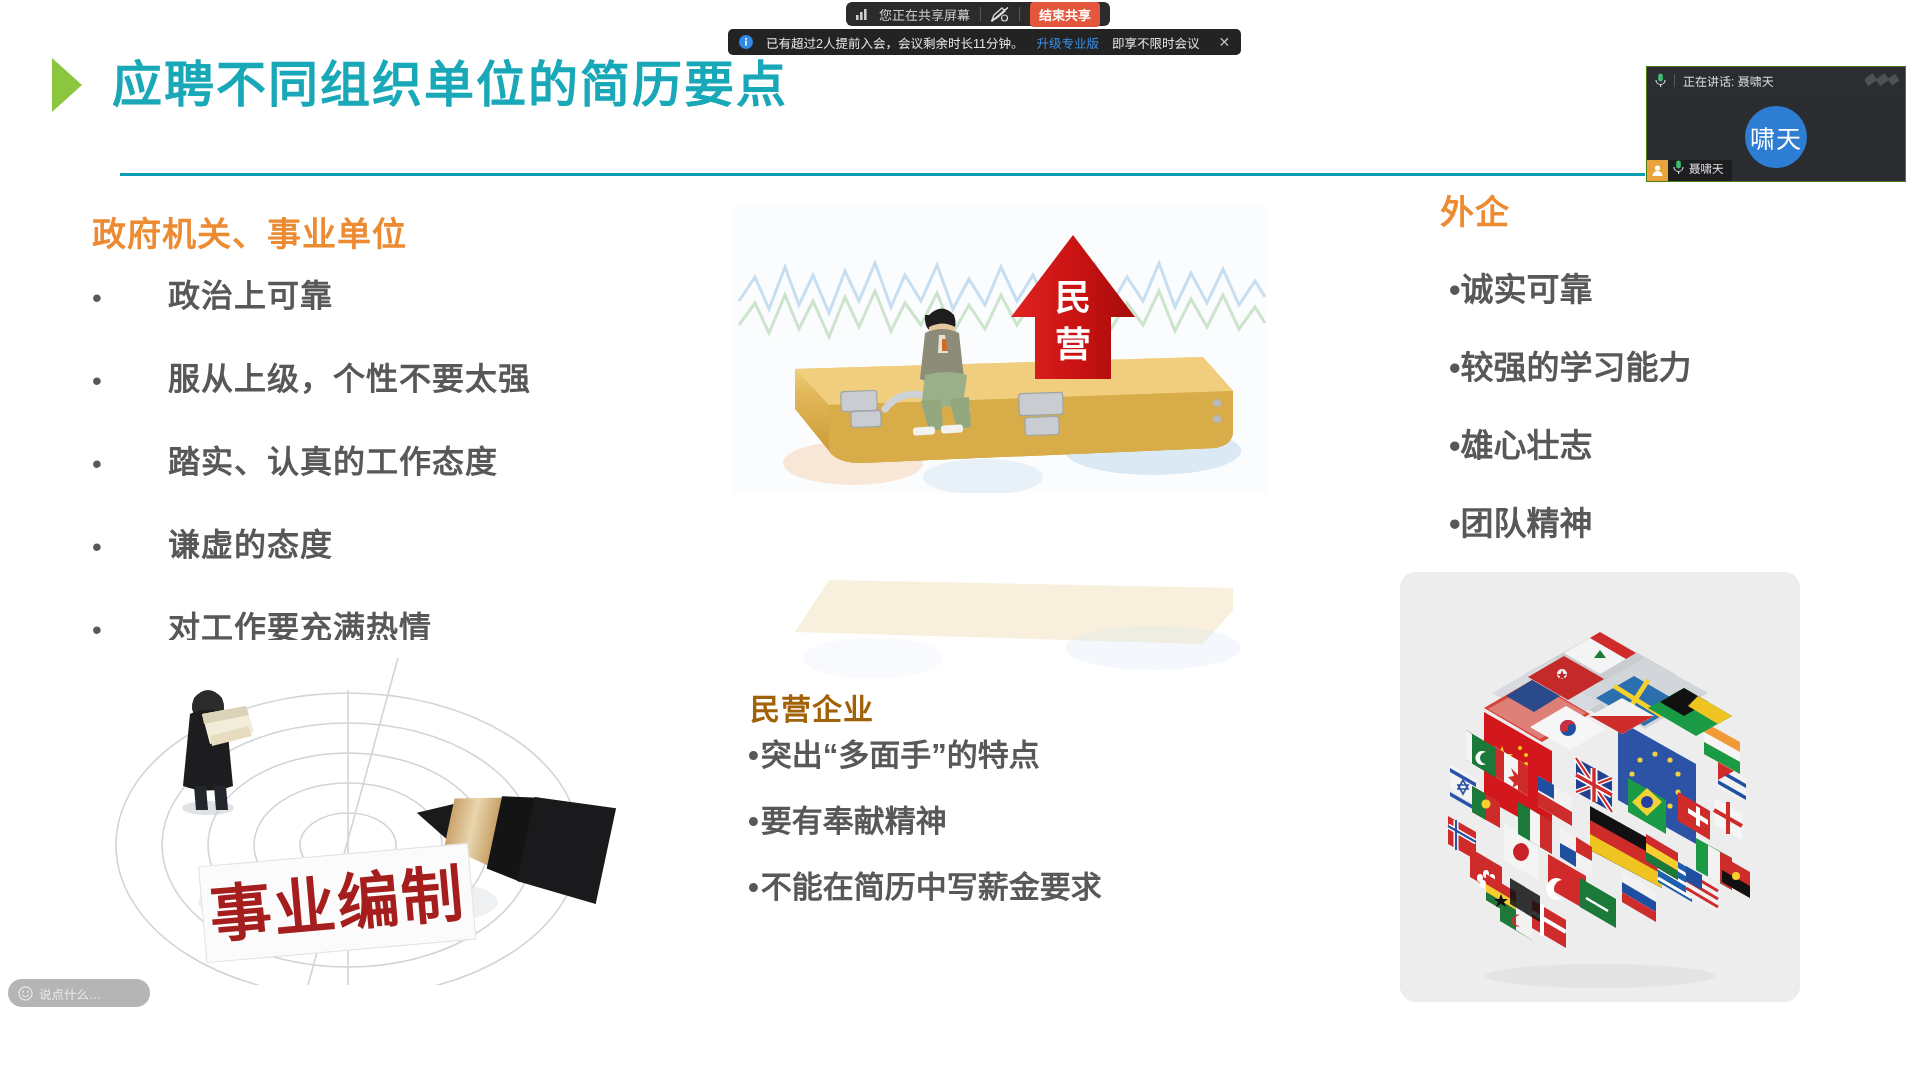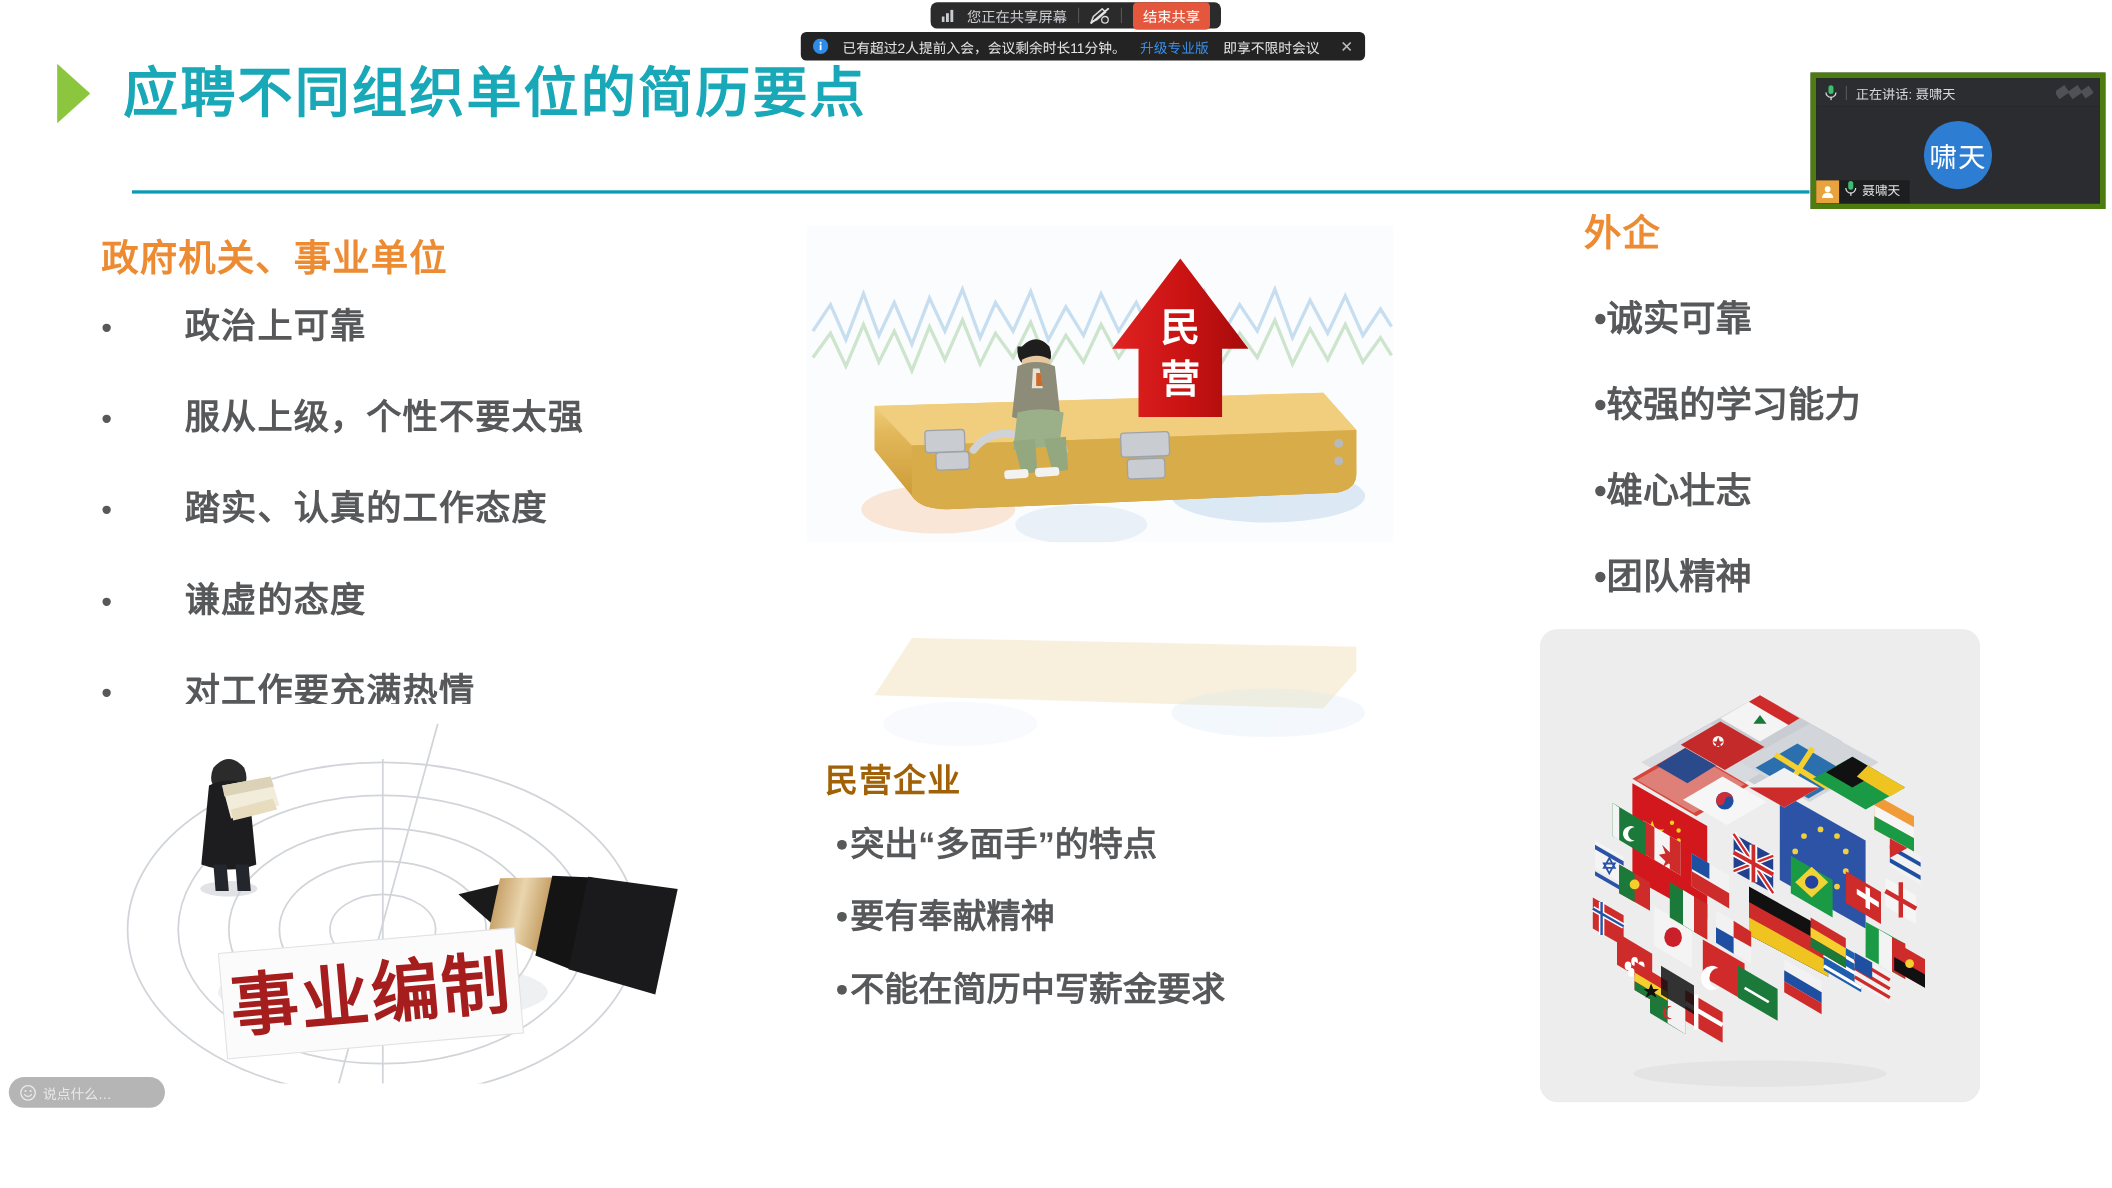--- a/index.html
+++ b/index.html
@@ -31,21 +31,21 @@
   .col1-list li { display: flex; align-items: baseline; margin-bottom: 37px; }
   .col1-list .bullet { width: 76px; flex: 0 0 76px; color: #57585A; font-size: 28px; line-height: 1; }
   .col1-list .txt { font-size: 32px; font-weight: bold; color: #57585A; letter-spacing: 1px; white-space: nowrap; }
 
   
   .mid-img-wrap { position: absolute; left: 733px; top: 205px; width: 534px; height: 288px; }
   .mid-img-refl { position: absolute; left: 733px; top: 578px; width: 534px; height: 110px;
      opacity: .30; transform: scaleY(-1); }
   .col2-head { position: absolute; left: 750px; top: 685px;
     font-size: 30px; font-weight: bold; color: #a16207; letter-spacing: 1px; }
-  .col2-list { position: absolute; left: 748px; top: 730px; width: 520px; list-style: none; margin: 12px; padding: 0; }
+  .col2-list { position: absolute; left: 748px; top: 730px; width: 520px; list-style: none; margin: 0; padding: 0; }
   .col2-list li { font-size: 31px; font-weight: bold; color: #57585A; margin-bottom: 21px; letter-spacing: 0px; white-space: nowrap; }
   .col2-list li .dot { margin-right: 2px; }
 
   
   .col3-head { position: absolute; left: 1440px; top: 185px;
     font-size: 34px; font-weight: bold; color: #ED8B33; letter-spacing: 1px; }
   .col3-list { position: absolute; left: 1436px; top: 250px; width: 420px; list-style: none; margin: 13px; padding: 0; }
   .col3-list li { font-size: 33px; font-weight: bold; color: #57585A; margin-bottom: 30px; white-space: nowrap; }
 
   
@@ -58,32 +58,32 @@
   
   .art { width: 100%; height: 100%; display: block; }
 
   
   .share-pill { position: absolute; left: 846px; top: 2px; height: 24px;
     display: flex; align-items: center; gap: 10px;
     background: #2B2B2B; border-radius: 6px; padding: 0 10px; }
   .share-pill .lbl { color: #C9CCD1; font-size: 13px; white-space: nowrap; }
   .share-pill .sep { width: 1px; height: 14px; background: #565656; }
   .end-share-btn { background: #E4573D; color: #fff; font-size: 13px;
-    border-radius: 4px; padding: 3px 9px; border: none; white-space: nowrap; cursor: pointer; }
+    border-radius: 4px; padding: 3px 9px; border: none; white-space: nowrap; cursor: pointer; font-weight: bold; }
 
   .notif-bar { position: absolute; left: 728px; top: 29px; height: 26px;
     display: flex; align-items: center; gap: 13px;
     background: #232323; border-radius: 5px; padding: 0 11px; }
   .notif-bar .ntxt { color: #E6E6E6; font-size: 12.5px; white-space: nowrap; }
   .notif-bar .nlink { color: #3A8FE8; font-size: 12.5px; cursor: pointer; }
   .notif-close { color: #BEBEBE; font-size: 14px; margin-left: 6px; cursor: pointer; line-height: 1; }
 
   
   .video-tile { position: absolute; left: 1646px; top: 66px; width: 258px; height: 114px;
-    background: #1F2124; border: 5px solid #4d7c0f; }
+    background: #1F2124; border: 1px solid #4d7c0f; }
   .vt-header { height: 26px; display: flex; align-items: center; gap: 8px;
     padding: 0 8px; background: #2B2D31; position: relative; }
   .vt-header .vsep { width: 1px; height: 13px; background: #55585D; }
   .vt-header .vtxt { color: #D6D8DA; font-size: 12px; white-space: nowrap; }
   .vt-grip { position: absolute; right: 6px; top: 5px; width: 34px; height: 16px; opacity: .55; }
   .vt-body { position: relative; height: 88px; background: #2A2C2F; overflow: hidden; }
   .vt-avatar { position: absolute; left: 50%; top: 50%; transform: translate(-50%,-50%);
     width: 62px; height: 62px; border-radius: 50%; background: #2D7DD2;
     display: flex; align-items: center; justify-content: center;
     color: #fff; font-size: 25px; letter-spacing: 1px; }

